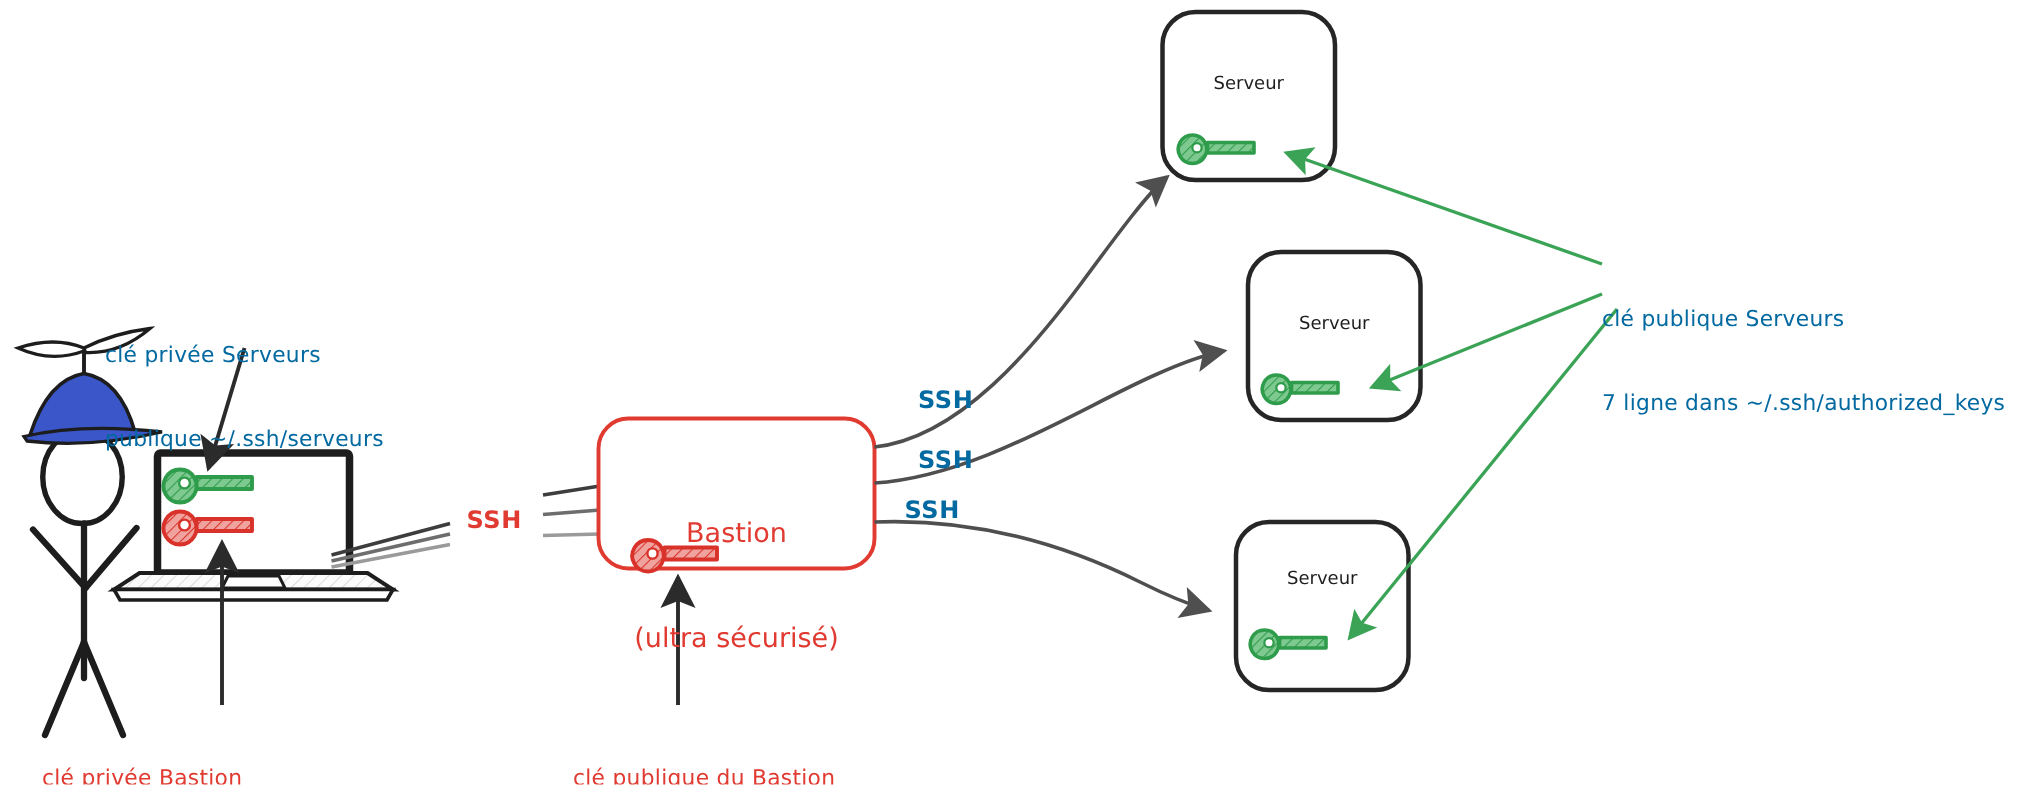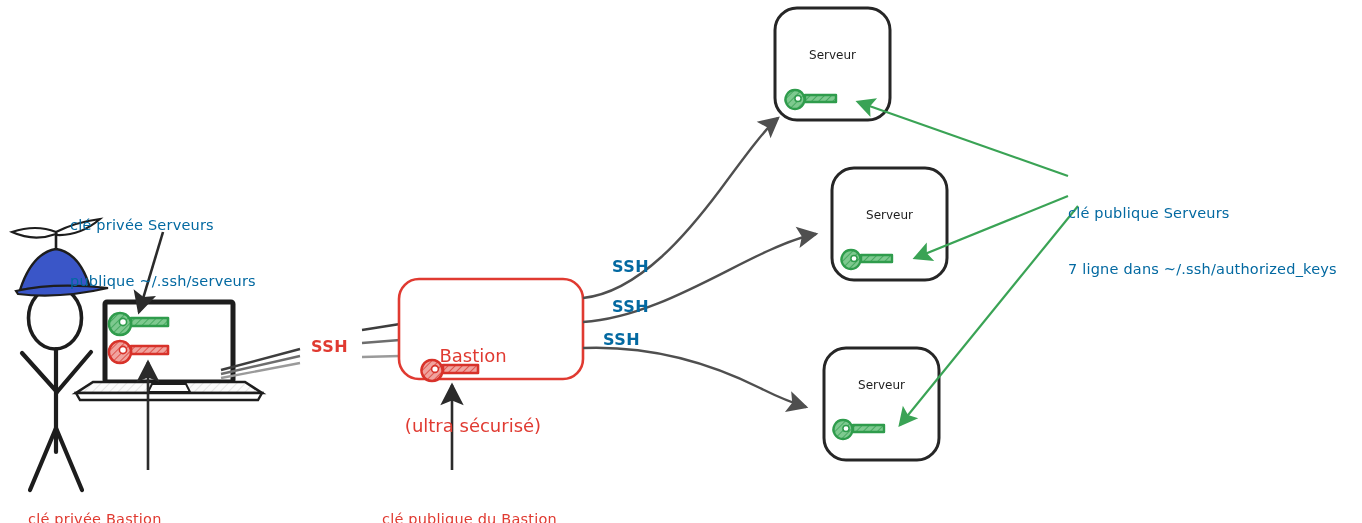--- a/index.html
+++ b/index.html
@@ -135,41 +135,41 @@
         <path d="M843 420 a9.5 9.5 0 1 0 0.01 0 M853 425 L884 425 L884 432 L853 432 Z" fill="url(#hatchKeyG)" stroke="#2f9c4c" stroke-width="2.4" stroke-linejoin="round"></path>
         <circle cx="846" cy="428.5" r="3.1" fill="#ffffff" stroke="#2f9c4c" stroke-width="1.5"></circle>
       </g>
     </g>
 
     <path d="M1068 176 L858 102" stroke="#3aa355" stroke-width="2.2" fill="none" marker-end="url(#arrGreen)"></path>
     <path d="M1068 196 L915 258" stroke="#3aa355" stroke-width="2.2" fill="none" marker-end="url(#arrGreen)"></path>
     <path d="M1078 206 L900 425" stroke="#3aa355" stroke-width="2.2" fill="none" marker-end="url(#arrGreen)"></path>
   </svg>
 
-  <div class="lbl ann green" style="left:70px;top:178px;">
+  <div class="lbl ann green" style="left:70px;top:190px;">
     <div>clé privée Serveurs</div>
     <div>publique ~/.ssh/serveurs</div>
   </div>
 
   <div class="lbl ann red" style="left:28px;top:472px;">
     <div>clé privée Bastion</div>
     
   </div>
 
   <div class="lbl ann red" style="left:382px;top:472px;">
     <div>clé publique du Bastion</div>
     
   </div>
 
   <div class="lbl ann green" style="left:1068px;top:166px;">
     <div>clé publique Serveurs</div>
     <div>7 ligne dans ~/.ssh/authorized_keys</div>
   </div>
 
-  <div class="lbl bastiontxt red" style="left:381px;top:297px;width:184px;">
+  <div class="lbl bastiontxt red" style="left:399px;top:297px;width:184px;">
     <div>Bastion</div>
     <div>(ultra sécurisé)</div>
   </div>
 
   <div class="lbl boxtxt dark" style="left:775px;top:48px;width:115px;">Serveur</div>
   <div class="lbl boxtxt dark" style="left:832px;top:208px;width:115px;">Serveur</div>
   <div class="lbl boxtxt dark" style="left:824px;top:378px;width:115px;">Serveur</div>
 
   <div class="lbl ssh red" style="left:311px;top:337px;">SSH</div>
 

